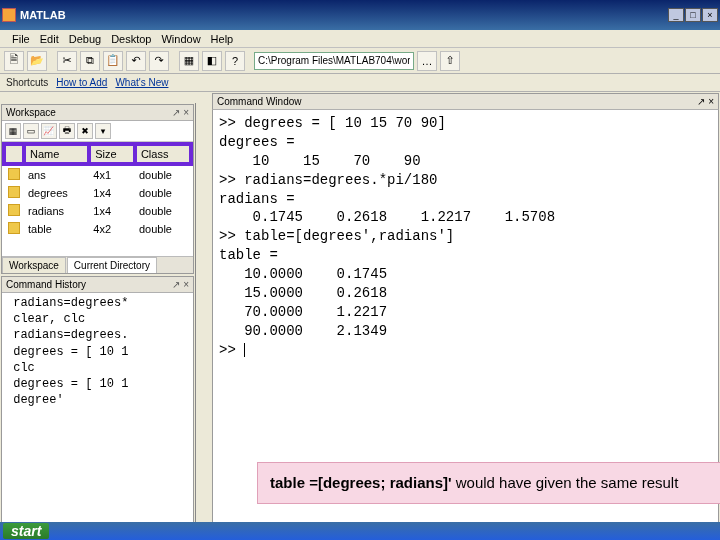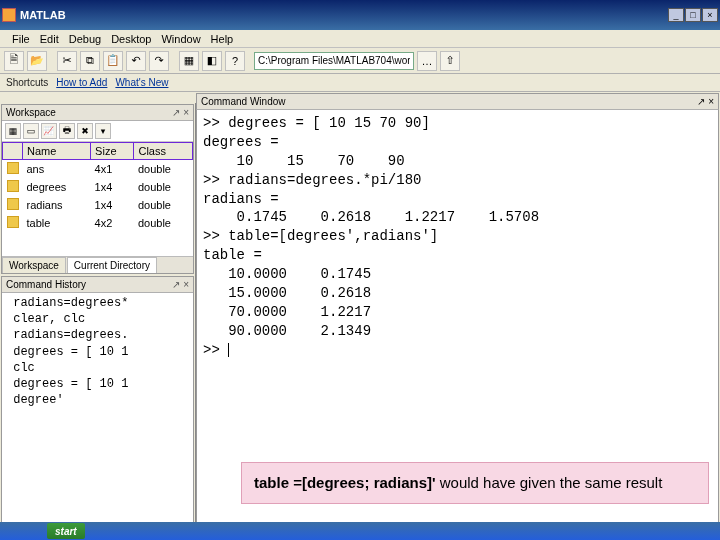--- a/index.html
+++ b/index.html
@@ -44,42 +44,42 @@
   .shortcuts .lbl { color:#222;}
   .shortcuts .link { color:#003399; text-decoration:underline; cursor:pointer;}
   .main { display:flex; height: calc(540px - 20px - 18px - 26px - 18px - 18px); }
   .leftcol { width:196px; display:flex; flex-direction:column; border-right:1px solid #888;margin-top:11px;}
   .panel { border:1px solid #9a9a9a; margin:1px; background:#fff; display:flex; flex-direction:column;}
   .panel-title { background:#e6e3d8; border-bottom:1px solid #b0b0b0; font-size:10px; padding:2px 4px; display:flex; align-items:center; justify-content:space-between;}
   .panel-title .pt-ctrl { font-size:10px; color:#555;}
   .ws-toolbar { display:flex; gap:2px; padding:2px 3px; border-bottom:1px solid #ccc;}
   .ws-toolbar .ic { width:16px; height:16px; border:1px solid #bbb; background:#f5f3ea; font-size:9px; display:flex;align-items:center;justify-content:center;}
   .ws-table { width:100%; border-collapse:collapse; font-size:11px;}
-  .ws-table th { text-align:left; font-weight:normal; background:#ece9d8; border:1px solid #6d28d9; padding:2px 4px;}
+  .ws-table th { text-align:left; font-weight:normal; background:#ece9d8; border:4px solid #6d28d9; padding:2px 4px;}
   .ws-table td { padding:2px 4px;}
   .ws-table td.ic { width:14px; }
   .ws-ic { width:12px; height:12px; display:inline-block; background:#efc84a; border:1px solid #d0a020;}
   .tabs { display:flex; background:#e6e3d8; border-top:1px solid #bbb; font-size:10px;}
   .tabs .tab { padding:2px 6px; border:1px solid #bbb; border-bottom:none; margin-right:1px; background:#ece9d8;}
   .tabs .tab.active { background:#fff;}
   .hist { font-family: "Courier New", monospace; font-size:12px; padding:2px 4px; line-height:1.35; overflow:hidden;}
   .hist .ln { white-space: pre; }
-  .rightcol { flex:1; display:flex; flex-direction:column; margin:1px 1px 1px 0;}
+  .rightcol { flex:1; display:flex; flex-direction:column; margin:1px 1px 1px 16px;}
   .cmd-title { background:#e6e3d8; border:1px solid #9a9a9a; border-bottom:1px solid #b0b0b0; font-size:10px; padding:2px 4px; display:flex; justify-content:space-between;}
   .cmd-body { flex:1; background:#fff; border:1px solid #9a9a9a; border-top:none; padding:4px 6px; font-family:"Courier New",monospace; font-size:14px; line-height:1.35; position:relative;}
   .cmd-body .ln { white-space:pre;}
   .callout {
     position:absolute; left:44px; bottom:26px; width:468px; background:#f8d8e4; border:1px solid #e0a0b8; padding:10px 12px; font-family:Arial,sans-serif; font-size:15px; color:#000;
   }
   .callout b { color:#000; font-weight:bold;}
   .callout .wd { color:#000;}
   .taskbar {
     position:absolute; left:0; right:0; bottom:0; height:18px; background:linear-gradient(to bottom,#3a6ea5,#245edb); display:flex; align-items:center; padding:0 3px;
   }
-  .startbtn { height:16px; padding:0 8px; background:linear-gradient(to bottom,#3c9b3c,#2a7b2a); color:#fff; font-size:10px; border-radius:2px; display:flex;align-items:center; font-style:italic; font-weight:bold;margin-left:44px;}
+  .startbtn { height:16px; padding:0 8px; background:linear-gradient(to bottom,#3c9b3c,#2a7b2a); color:#fff; font-size:14px; border-radius:2px; display:flex;align-items:center; font-style:italic; font-weight:bold;}
   .taskbar .tray { margin-left:auto; color:#dfe; font-size:10px;}
   .cursor { display:inline-block; width:1px; height:14px; background:#000; vertical-align:middle;}
 </style>
 </head>
 <body>
 
 <div class="titlebar">
   <span class="icon"></span>
   <span class="title">MATLAB</span>
   <div class="winbtns">

